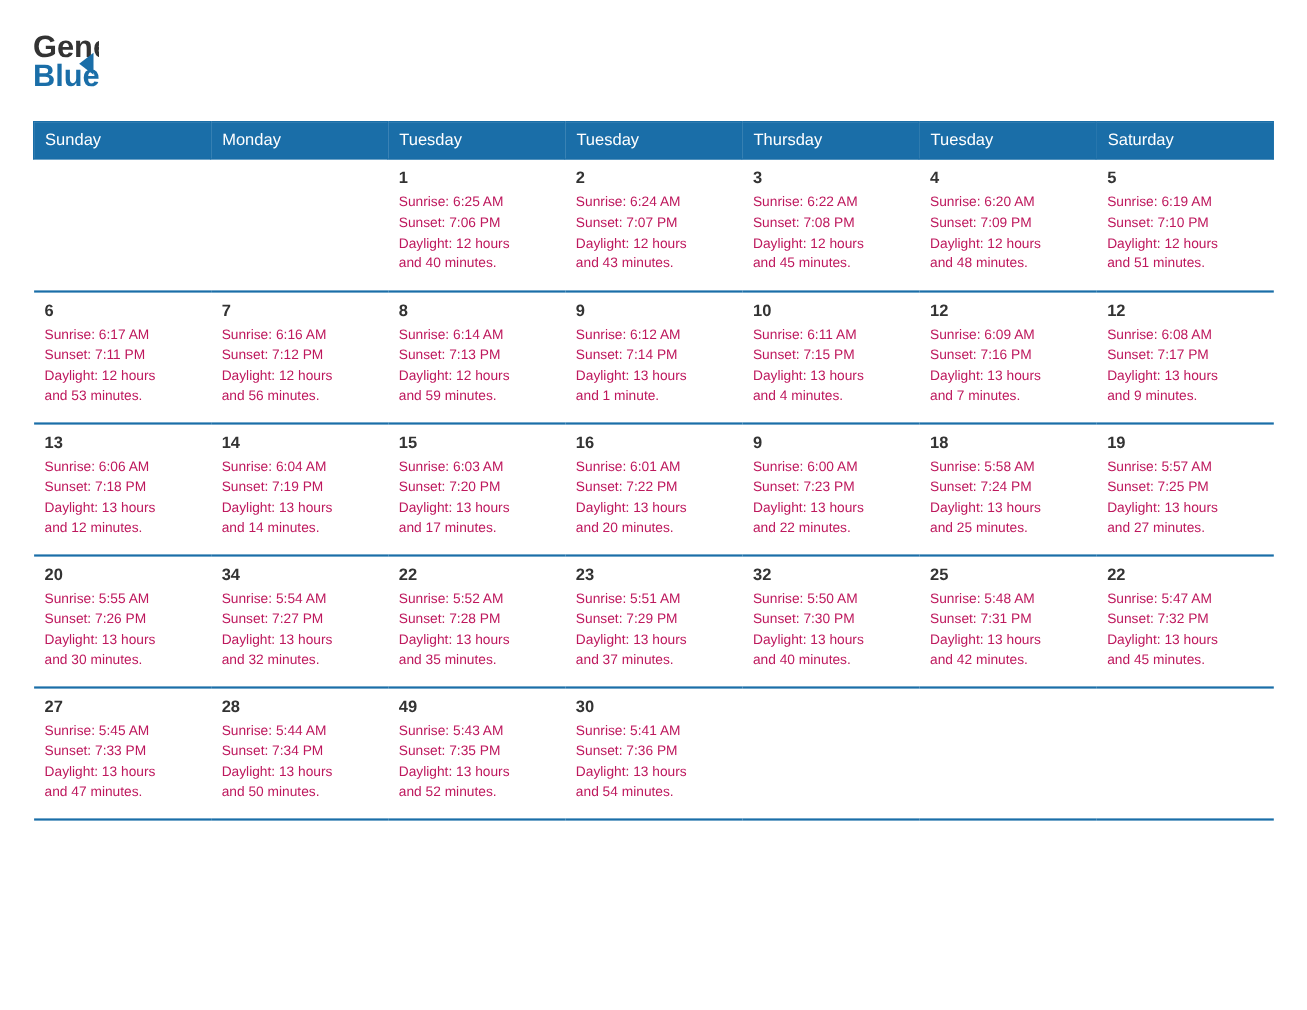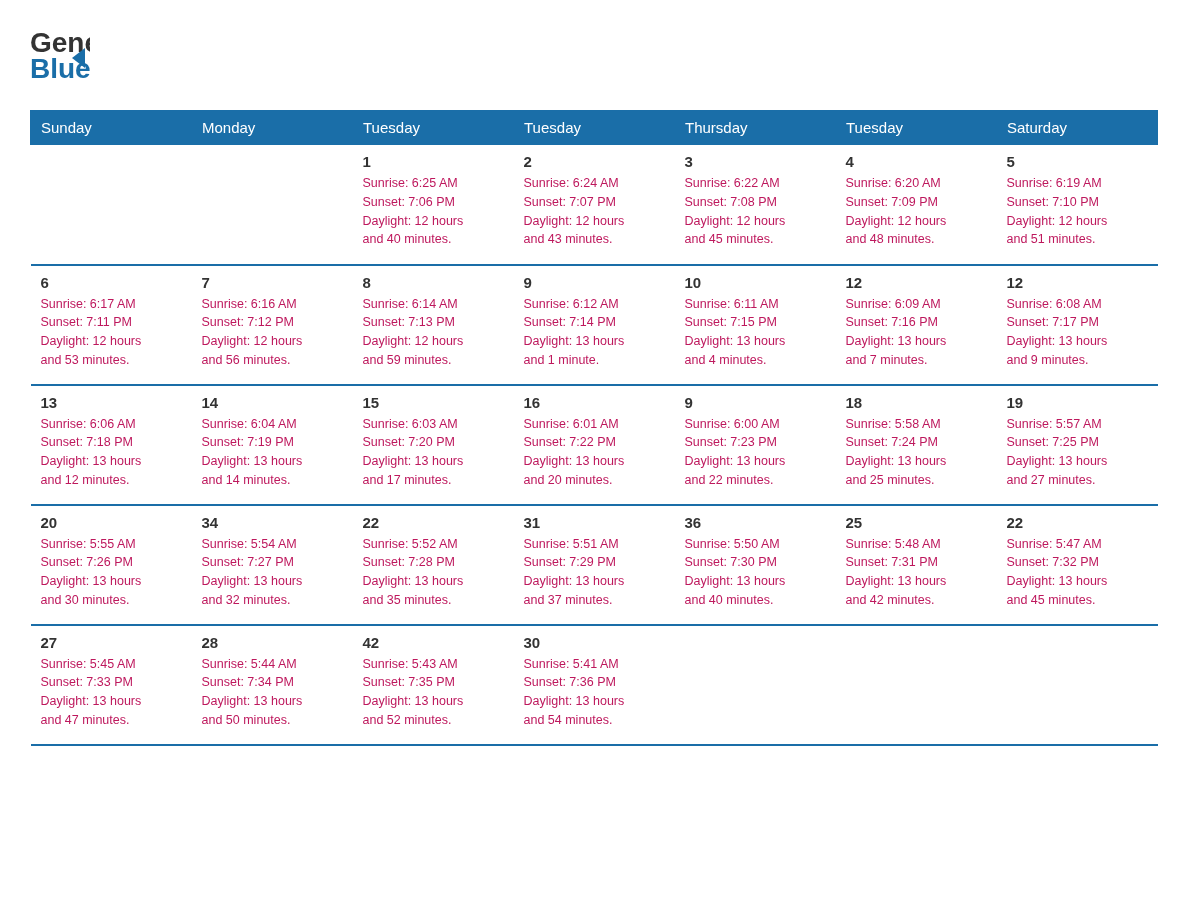--- a/index.html
+++ b/index.html
@@ -202,25 +202,25 @@
         </td>
         <td>
           <span class="day-number">34</span>
           <div class="day-info">Sunrise: 5:54 AM<br>Sunset: 7:27 PM<br>Daylight: 13 hours<br>and 32 minutes.</div>
         </td>
         <td>
           <span class="day-number">22</span>
           <div class="day-info">Sunrise: 5:52 AM<br>Sunset: 7:28 PM<br>Daylight: 13 hours<br>and 35 minutes.</div>
         </td>
         <td>
-          <span class="day-number">31</span>
+          <span class="day-number">23</span>
           <div class="day-info">Sunrise: 5:51 AM<br>Sunset: 7:29 PM<br>Daylight: 13 hours<br>and 37 minutes.</div>
         </td>
         <td>
-          <span class="day-number">36</span>
+          <span class="day-number">32</span>
           <div class="day-info">Sunrise: 5:50 AM<br>Sunset: 7:30 PM<br>Daylight: 13 hours<br>and 40 minutes.</div>
         </td>
         <td>
           <span class="day-number">25</span>
           <div class="day-info">Sunrise: 5:48 AM<br>Sunset: 7:31 PM<br>Daylight: 13 hours<br>and 42 minutes.</div>
         </td>
         <td>
           <span class="day-number">22</span>
           <div class="day-info">Sunrise: 5:47 AM<br>Sunset: 7:32 PM<br>Daylight: 13 hours<br>and 45 minutes.</div>
         </td>
@@ -228,21 +228,21 @@
       <tr>
         <td>
           <span class="day-number">27</span>
           <div class="day-info">Sunrise: 5:45 AM<br>Sunset: 7:33 PM<br>Daylight: 13 hours<br>and 47 minutes.</div>
         </td>
         <td>
           <span class="day-number">28</span>
           <div class="day-info">Sunrise: 5:44 AM<br>Sunset: 7:34 PM<br>Daylight: 13 hours<br>and 50 minutes.</div>
         </td>
         <td>
-          <span class="day-number">42</span>
+          <span class="day-number">49</span>
           <div class="day-info">Sunrise: 5:43 AM<br>Sunset: 7:35 PM<br>Daylight: 13 hours<br>and 52 minutes.</div>
         </td>
         <td>
           <span class="day-number">30</span>
           <div class="day-info">Sunrise: 5:41 AM<br>Sunset: 7:36 PM<br>Daylight: 13 hours<br>and 54 minutes.</div>
         </td>
         <td class="empty-cell"></td>
         <td class="empty-cell"></td>
         <td class="empty-cell"></td>
       </tr>

